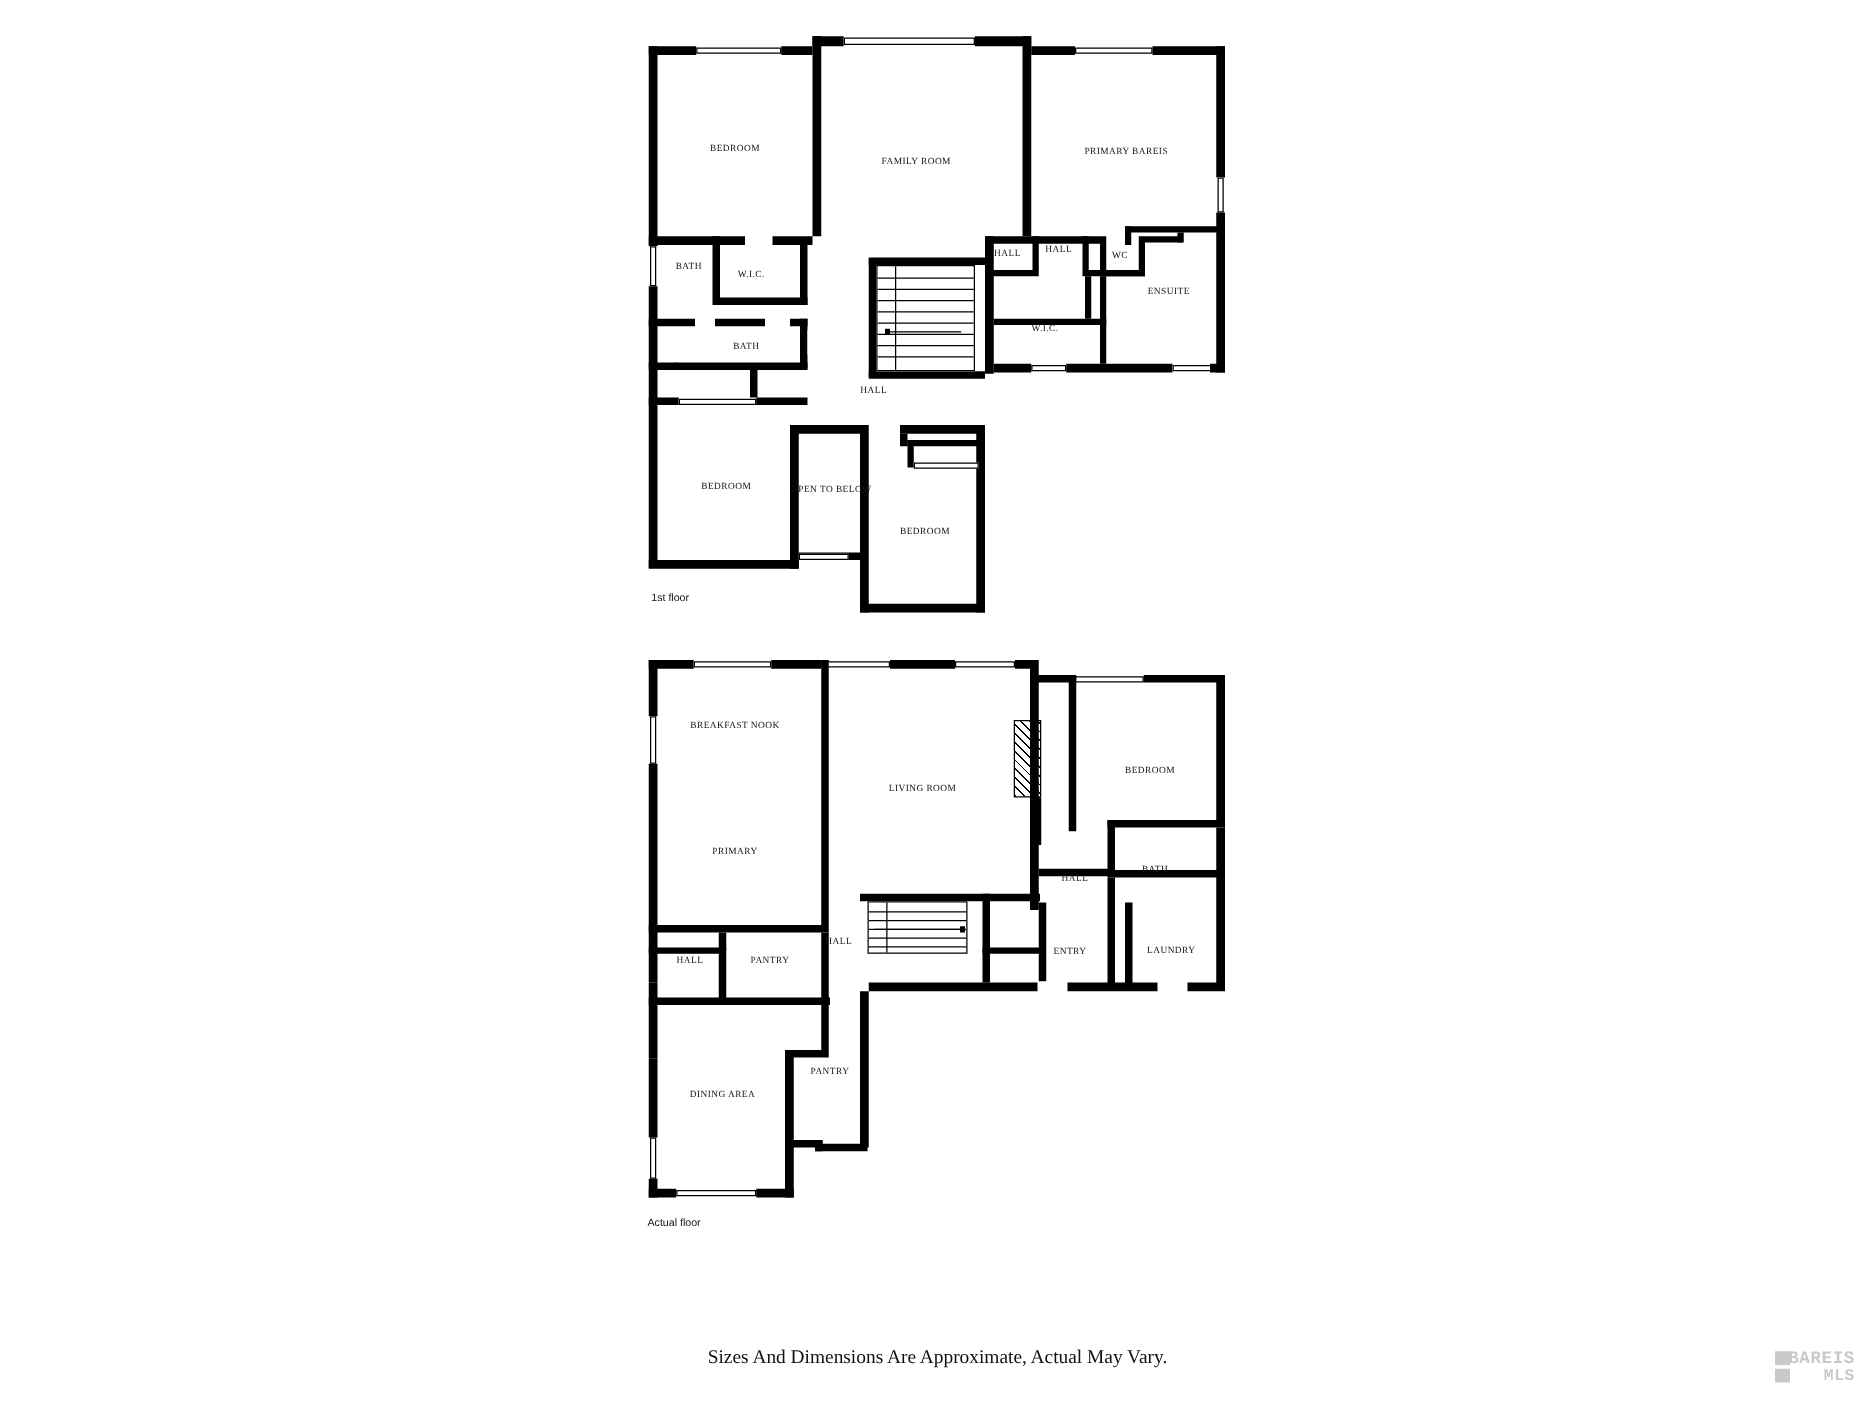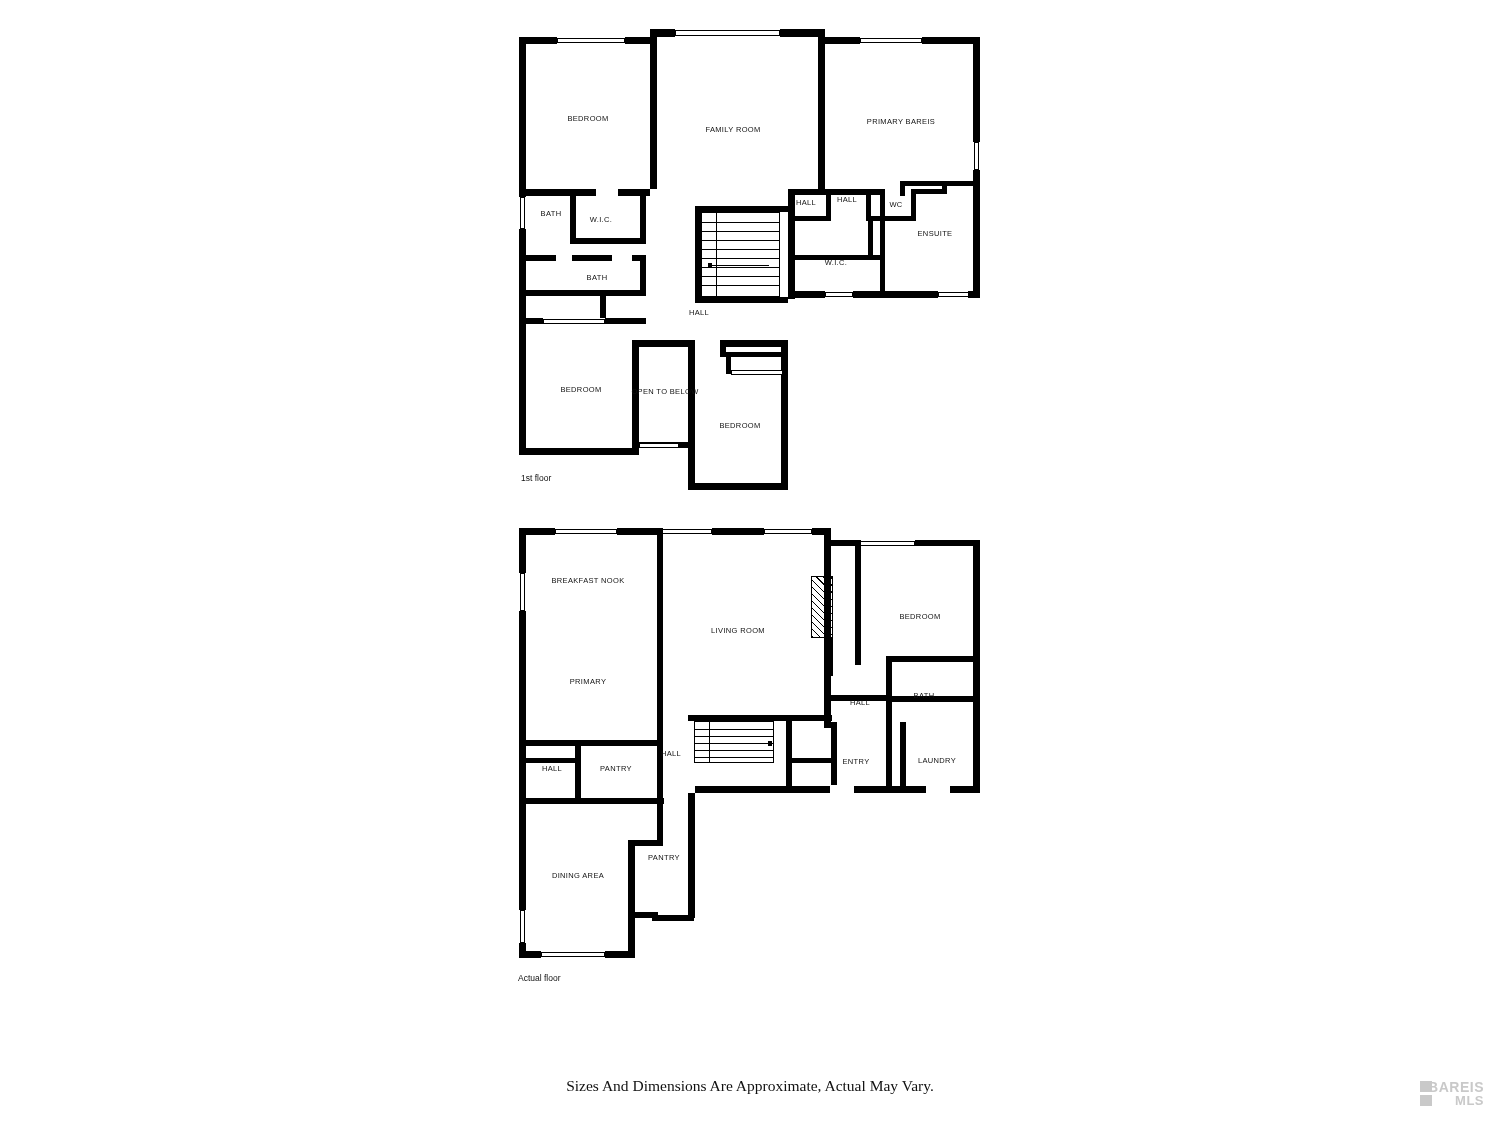--- a/index.html
+++ b/index.html
@@ -34,21 +34,21 @@
     border: 1px solid #000000;
     box-sizing: border-box;
   }
   .lbl {
     position: absolute;
     font-size: 7.5px;
     letter-spacing: 0.35px;
     color: #111111;
     white-space: nowrap;
     transform: translate(-50%, -50%);
-    font-family: Liberation Sans, sans-serif;
+    font-family: Liberation Serif, serif;
   }
   .floor-caption {
     position: absolute;
     font-size: 8.5px;
     color: #111111;
     white-space: nowrap;
     font-family: "Liberation Sans", sans-serif;
   }
   .disclaimer {
     position: absolute;
@@ -85,21 +85,21 @@
   }
   .logo {
     position: absolute;
     width: 66px;
     height: 28px;
     overflow: hidden;
   }
   .logo .lg-txt {
     position: absolute;
     right: 0;
-    font-family: Liberation Sans, sans-serif;
+    font-family: Liberation Mono, monospace;
     font-weight: bold;
     color: #c9c9c9;
     letter-spacing: 0.5px;
   }
   .logo .lg1 { top: 0px; font-size: 14px; }
   .logo .lg2 { top: 14px; font-size: 13px; }
   .logo .lg-box {
     position: absolute;
     left: 2px;
     width: 12px;

